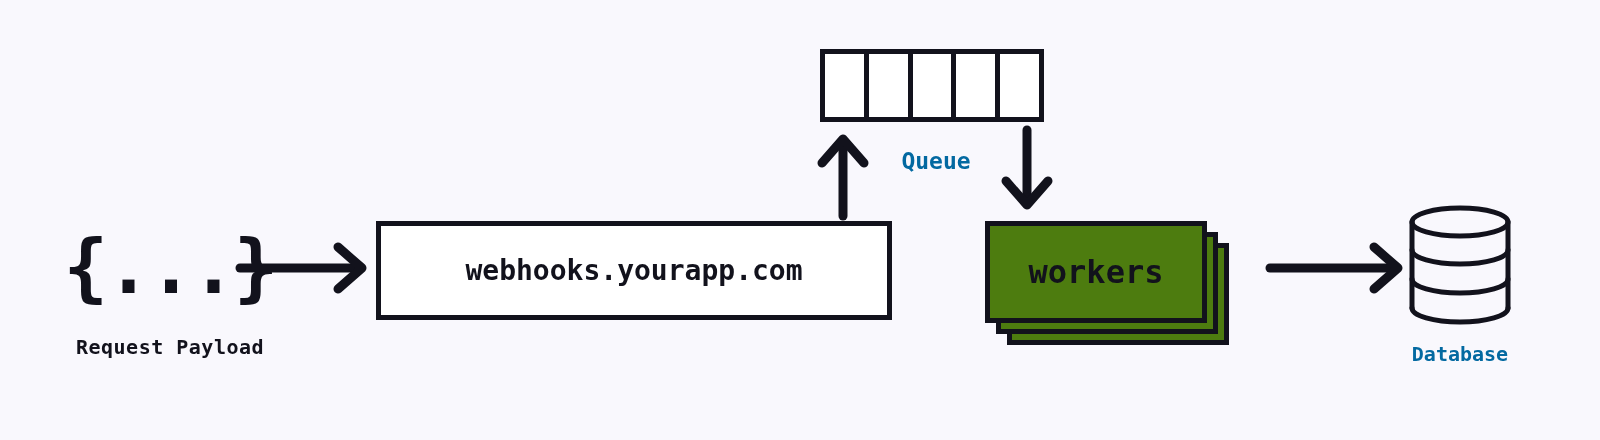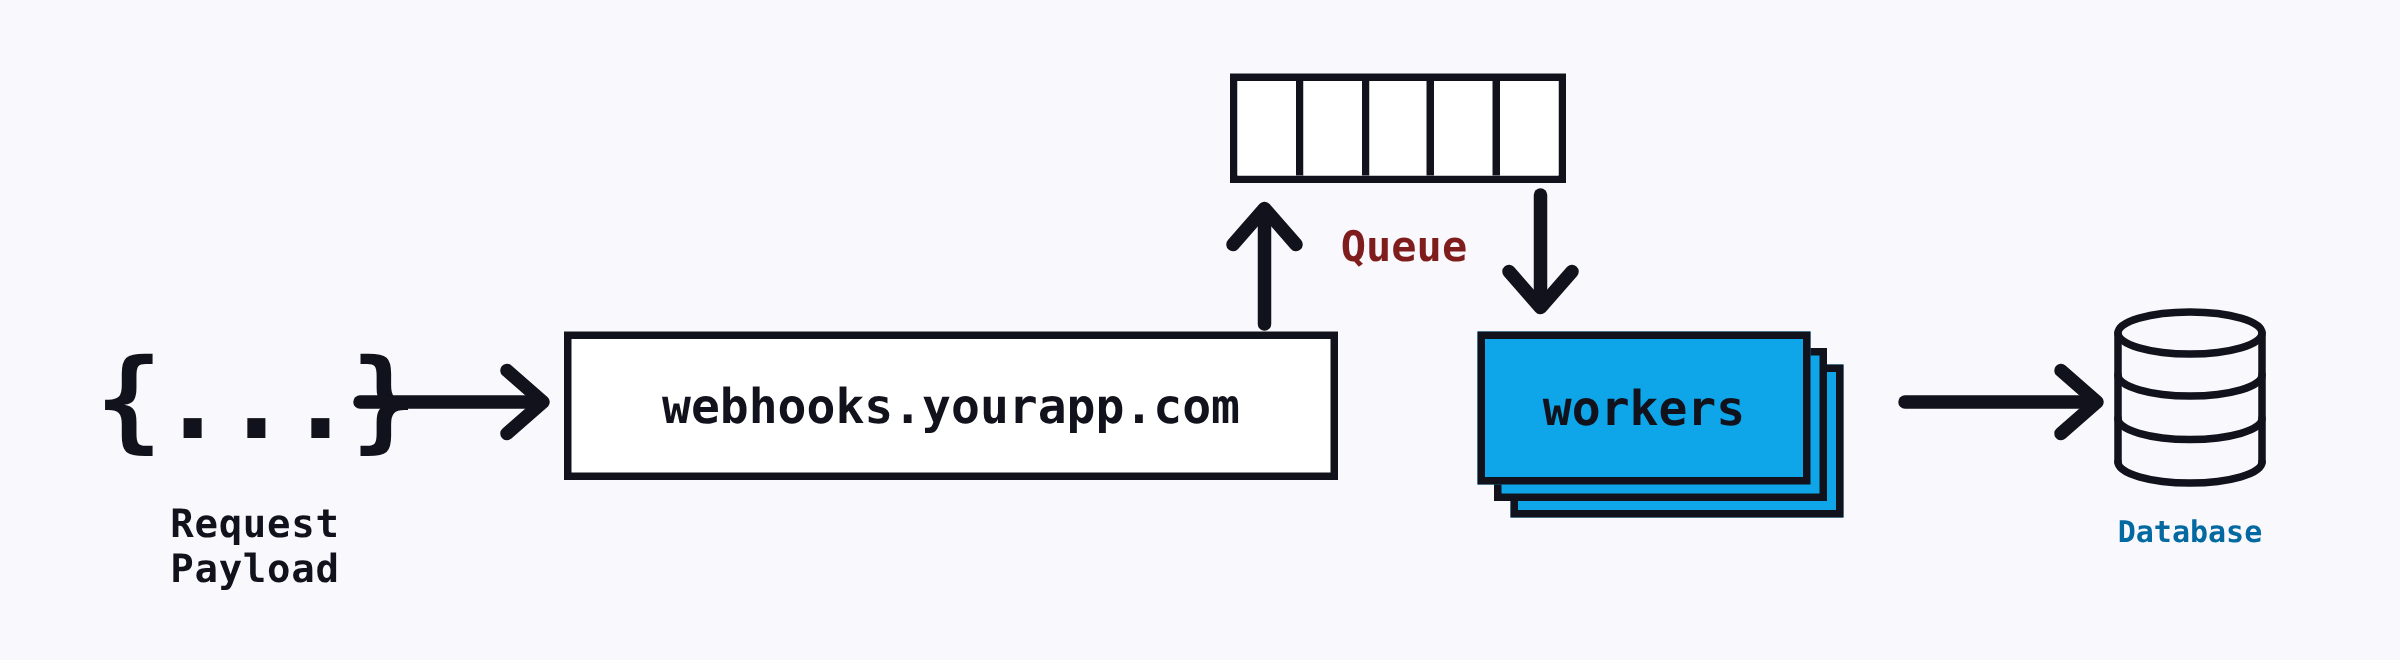--- a/index.html
+++ b/index.html
@@ -33,39 +33,39 @@
     font-size: 74px;
     font-weight: bold;
     color: #12121c;
     letter-spacing: -2px;
   }
   #payload-label {
     position: absolute;
     left: 0; top: 120px;
     width: 220px;
     text-align: center;
-    font-size: 26px;
+    font-size: 20px;
     font-weight: bold;
     color: #12121c;
     letter-spacing: 0.5px;
   }
 
   
   #endpoint-box {
     left: 376px; top: 221px;
     width: 516px; height: 99px;
     background: #ffffff;
     border: 5px solid #12121c;
     box-sizing: border-box;
     display: flex;
     align-items: center;
     justify-content: center;
   }
   #endpoint-label {
-    font-size: 32px;
+    font-size: 28px;
     font-weight: bold;
     color: #12121c;
     letter-spacing: 0px;
     white-space: nowrap;
   }
 
   
   #queue-box {
     left: 820px; top: 49px;
     width: 224px; height: 73px;
@@ -79,32 +79,32 @@
     height: 100%;
     box-sizing: border-box;
     border-right: 5px solid #12121c;
     background: #ffffff;
   }
   .queue-cell:last-child { border-right: none; }
   #queue-label {
     left: 880px; top: 148px;
     width: 112px;
     text-align: center;
-    font-size: 28px;
-    font-weight: bold;
-    color: #7f1d1d;
+    font-size: 23px;
+    font-weight: bold;
+    color: #0369a1;
   }
 
   
   #workers-group { left: 985px; top: 221px; width: 250px; height: 125px; }
   .worker-card {
     position: absolute;
     width: 222px;
     height: 102px;
-    background: #0ea5e9;
+    background: #4d7c0f;
     border: 5px solid #12121c;
     box-sizing: border-box;
   }
   #worker-card-back  { left: 22px; top: 22px; z-index: 1; }
   #worker-card-mid   { left: 11px; top: 11px; z-index: 2; }
   #worker-card-front { left: 0;    top: 0;    z-index: 3;
     display: flex; align-items: center; justify-content: center; }
   #workers-label {
     font-size: 32px;
     font-weight: bold;

